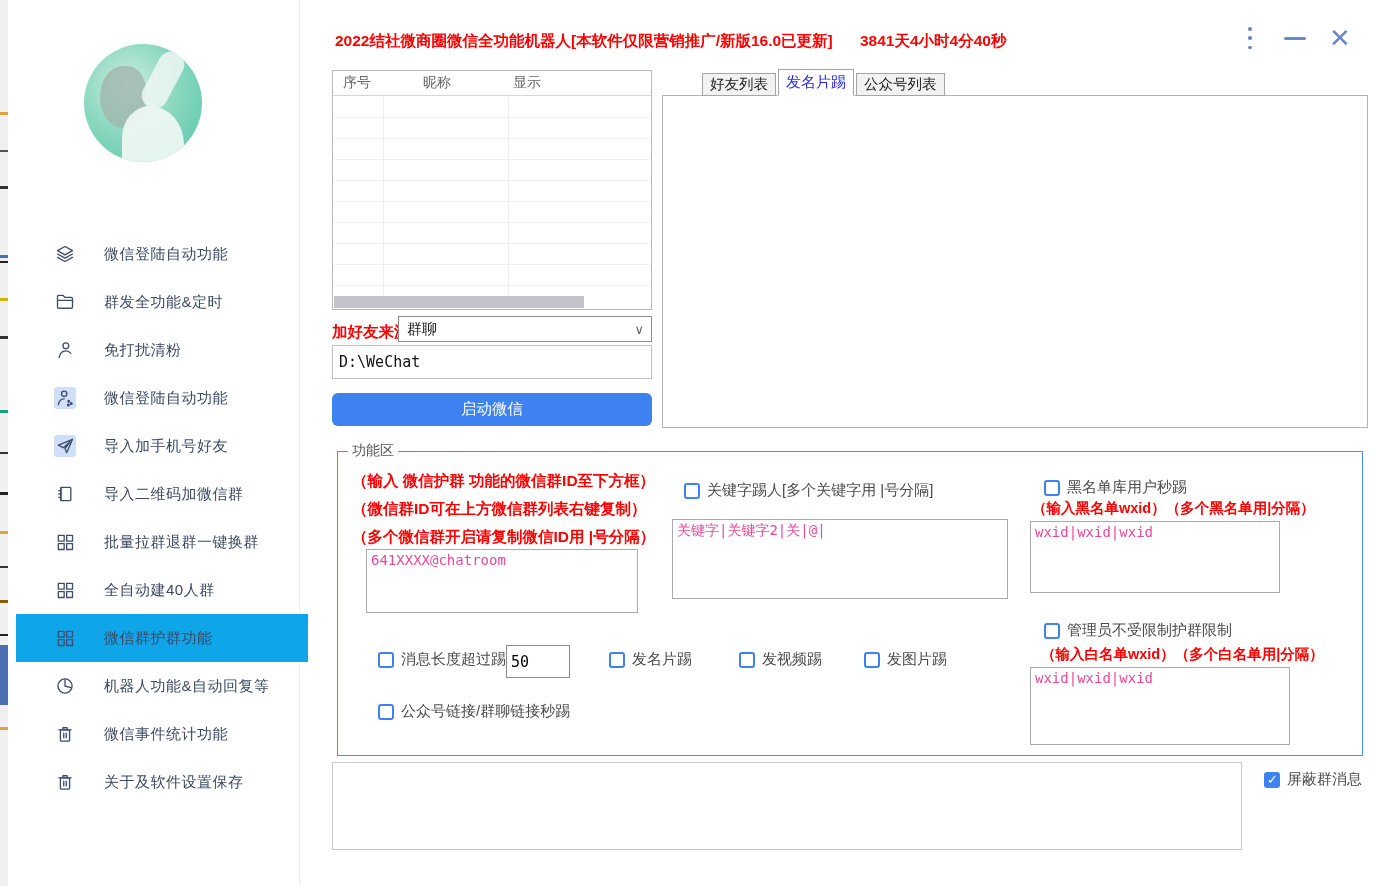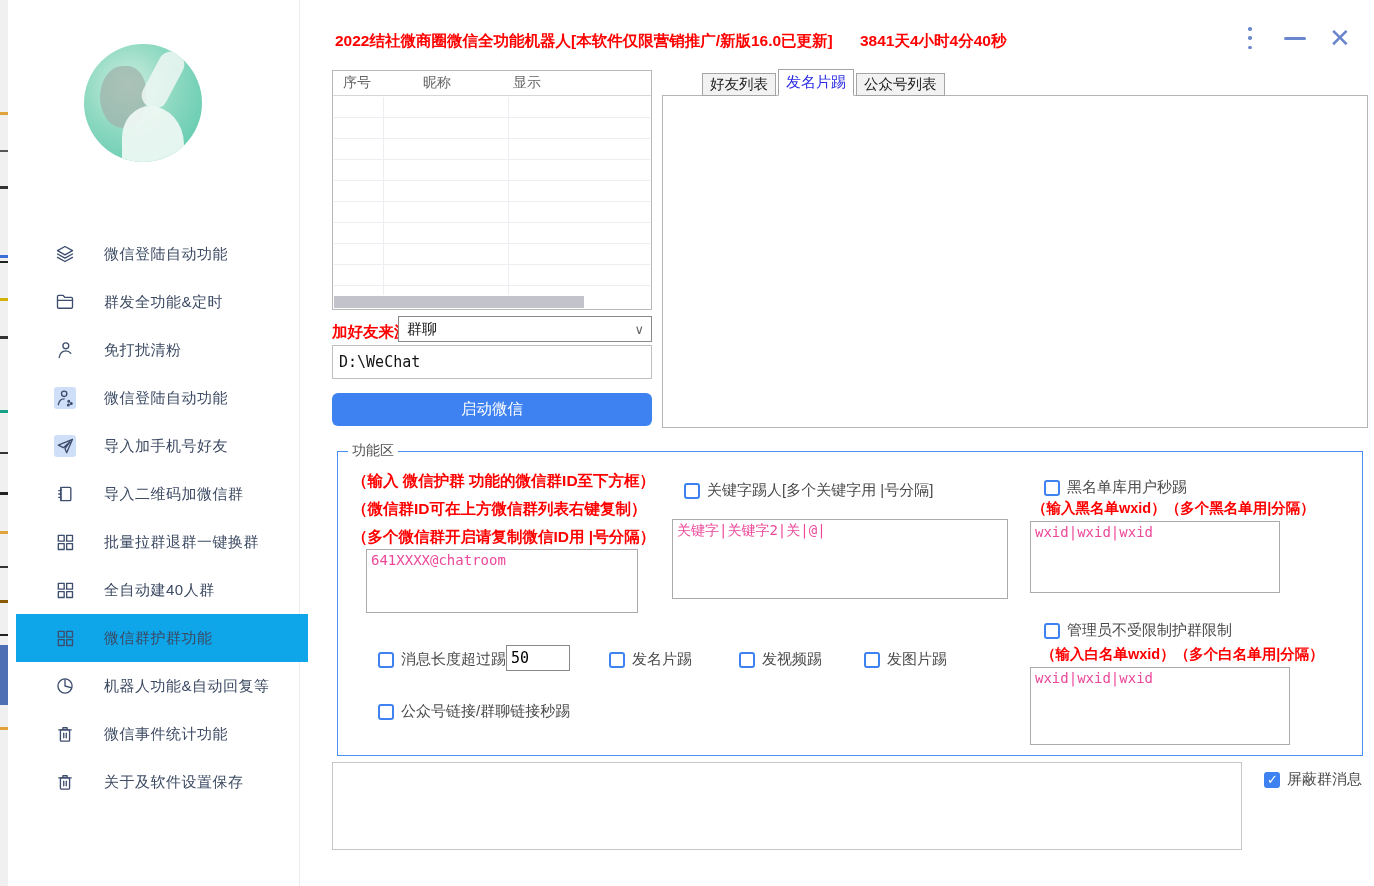--- a/index.html
+++ b/index.html
@@ -83,21 +83,21 @@
   .funcbox .legend { position:absolute; left:10px; top:-10px; background:#fff; padding:0 4px; color:#555; font-size:14px; }
   .hint { color:#ff0000; font-weight:700; font-size:15.5px; white-space:nowrap; }
   .hint.small { font-size:14.5px; }
   textarea { border:1px solid #ababab; resize:none; font-family:"DejaVu Sans Mono","Liberation Mono",monospace;
     font-size:14px; padding:2px 4px; color:#ec4899; background:#fff; }
   .cbrow { display:flex; align-items:center; gap:7px;padding-left:12px; }
   .cb { width:16px; height:16px; border:2px solid #3e82f2; border-radius:3px; background:#fff; flex:0 0 auto; position:relative; cursor:pointer; }
   .cb.checked { background:#3e82f2; }
   .cb.checked::after { content:"✓"; position:absolute; left:1px; top:-2px; color:#fff; font-size:13px; font-weight:700; }
   .cblabel { color:#4a4a4a; font-size:15px; white-space:nowrap; }
-  .num-input { border:1px solid #8a8a8a; height:26px; width:64px; font-family:"DejaVu Sans Mono",monospace; font-size:15px; padding-left:4px; }
+  .num-input { border:1px solid #8a8a8a; height:33px; width:64px; font-family:"DejaVu Sans Mono",monospace; font-size:15px; padding-left:4px; }
 
   .logbox { left:332px; top:762px; width:910px; height:88px; border:1px solid #c6c6c6; background:#fff; }
   .logbox textarea { width:100%; height:100%; border:none; }
 </style>
 </head>
 <body>
 
 <div id="app">
 
   <div class="abs edge-strip">

